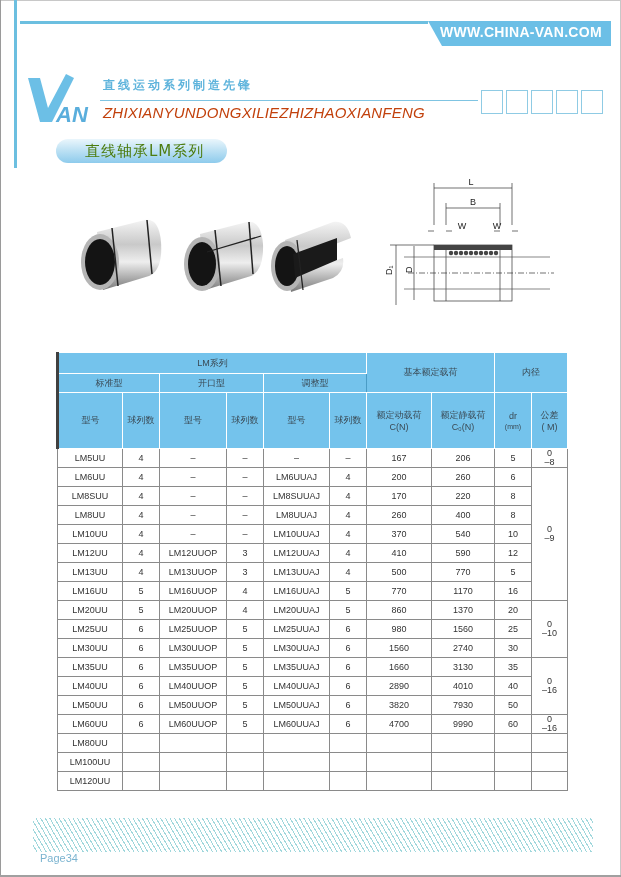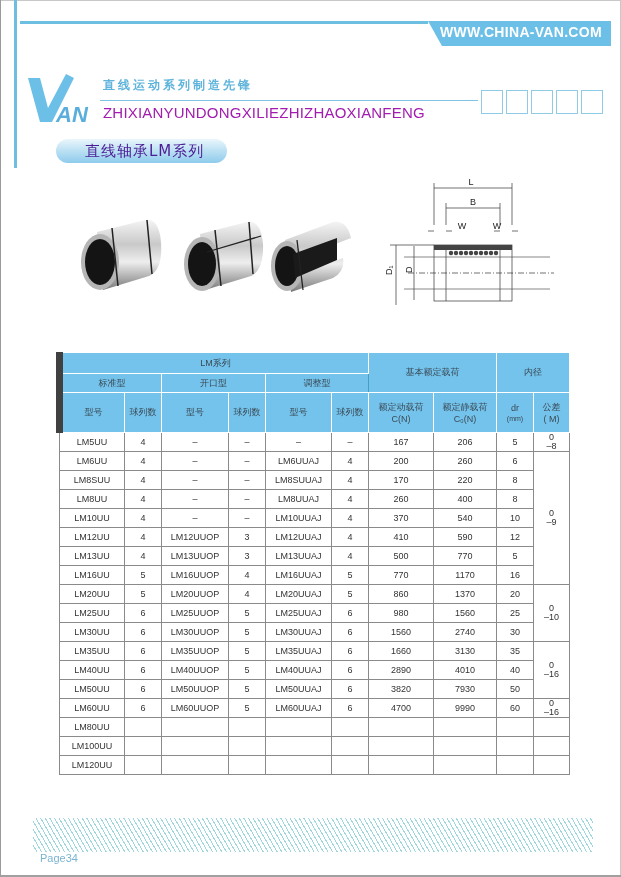--- a/index.html
+++ b/index.html
@@ -10,34 +10,34 @@
   .frame-right { position:absolute; right:0; top:0; width:1px; height:877px; background:#c8c8c8; }
   .vline { position:absolute; left:14px; top:0; width:3px; height:168px; background:#6cbfe0; }
   .hline { position:absolute; left:20px; top:21px; width:408px; height:3px; background:#6cbfe0; }
   .url-banner { position:absolute; left:428px; top:21px; width:183px; height:25px; background:#6cbfe6;
     clip-path: polygon(0 0, 100% 0, 100% 100%, 14px 100%); }
   .url-text { position:absolute; left:440px; top:24px; font-family:"Liberation Sans", sans-serif; font-weight:bold; font-size:14px; color:#ffffff; letter-spacing:0.3px; }
 
   .logo { position:absolute; left:26px; top:72px; width:72px; height:52px; }
   .slogan-cn { position:absolute; left:103px; top:77px; font-family:"DejaVu Sans", sans-serif; font-weight:bold; font-size:12px; color:#5fb4dc; letter-spacing:3px; }
   .slogan-line { position:absolute; left:100px; top:100px; width:378px; height:1px; background:#7fc4e2; }
-  .slogan-en { position:absolute; left:103px; top:104px; font-family:"Liberation Sans", sans-serif; font-size:15px; color:#a21caf; letter-spacing:0.2px; }
+  .slogan-en { position:absolute; left:103px; top:104px; font-family:"Liberation Sans", sans-serif; font-size:15px; color:#c2410c; letter-spacing:0.2px;font-style:italic; }
   .boxes { position:absolute; left:481px; top:90px; display:flex; gap:3px; }
   .boxes div { width:20px; height:22px; border:1px solid #8fcbe4; }
 
   .section-pill { position:absolute; left:56px; top:139px; width:171px; height:24px; border-radius:12px;
     background:linear-gradient(to bottom, #eaf6fc 0%, #bfe2f4 45%, #8ecbec 100%); }
-  .section-title { position:absolute; left:85px; top:142px; font-size:15px; color:#4c1d95; letter-spacing:1px; }
+  .section-title { position:absolute; left:85px; top:142px; font-size:15px; color:#4d7c0f; letter-spacing:1px; }
 
   .photos { position:absolute; left:75px; top:212px; width:285px; height:90px; }
   .diagram { position:absolute; left:378px; top:175px; width:180px; height:130px; }
 
   table.spec { position:absolute; left:56px; top:352px; border-collapse:collapse; table-layout:fixed; font-family:"Liberation Sans", sans-serif; }
   table.spec th { background:#74c3ec; color:#3a4a55; font-weight:normal; font-size:9px; border:1px solid #ffffff; border-left:1px solid #4a9cc6; text-align:center; padding:0; }
-  table.spec th.first { border-left:7px solid #404040; }
+  table.spec th.first { border-left:3px solid #404040; }
   table.spec td { font-size:9px; color:#333; text-align:center; border:1px solid #8a8a8a; height:18px; padding:0; background:#fff; }
   table.spec td.tol { line-height:9px; font-size:9px; }
   .hdr-bottom th { border-bottom:2px solid #4a9cc6; }
   .sub { font-size:7px; }
 
   .hatch { position:absolute; left:33px; top:818px; width:560px; height:34px;
     background: repeating-linear-gradient(60deg, transparent 0px, transparent 3px, #8fd0d6 3px, #8fd0d6 4px); opacity:0.85; }
   .page-num { position:absolute; left:32px; top:852px; font-family:"Liberation Sans", sans-serif; font-size:11px; color:#7bb4d0;padding-left:8px; }
 </style>
 </head>
@@ -166,21 +166,21 @@
     <tr style="height:21px">
       <th class="first" colspan="6">LM系列</th>
       <th colspan="2" rowspan="2">基本额定载荷</th>
       <th colspan="2" rowspan="2">内径</th>
     </tr>
     <tr style="height:19px">
       <th class="first" colspan="2">标准型</th>
       <th colspan="2">开口型</th>
       <th colspan="2">调整型</th>
     </tr>
-    <tr class="hdr-bottom" style="height:40px">
+    <tr class="hdr-bottom" style="height:56px">
       <th class="first">型号</th>
       <th>球列数</th>
       <th>型号</th>
       <th>球列数</th>
       <th>型号</th>
       <th>球列数</th>
       <th><span>额定动载荷</span><br><span>C(N)</span></th>
       <th><span>额定静载荷</span><br><span>C₀(N)</span></th>
       <th><span>dr</span><br><span class="sub">(mm)</span></th>
       <th><span>公差</span><br><span>( M)</span></th>

